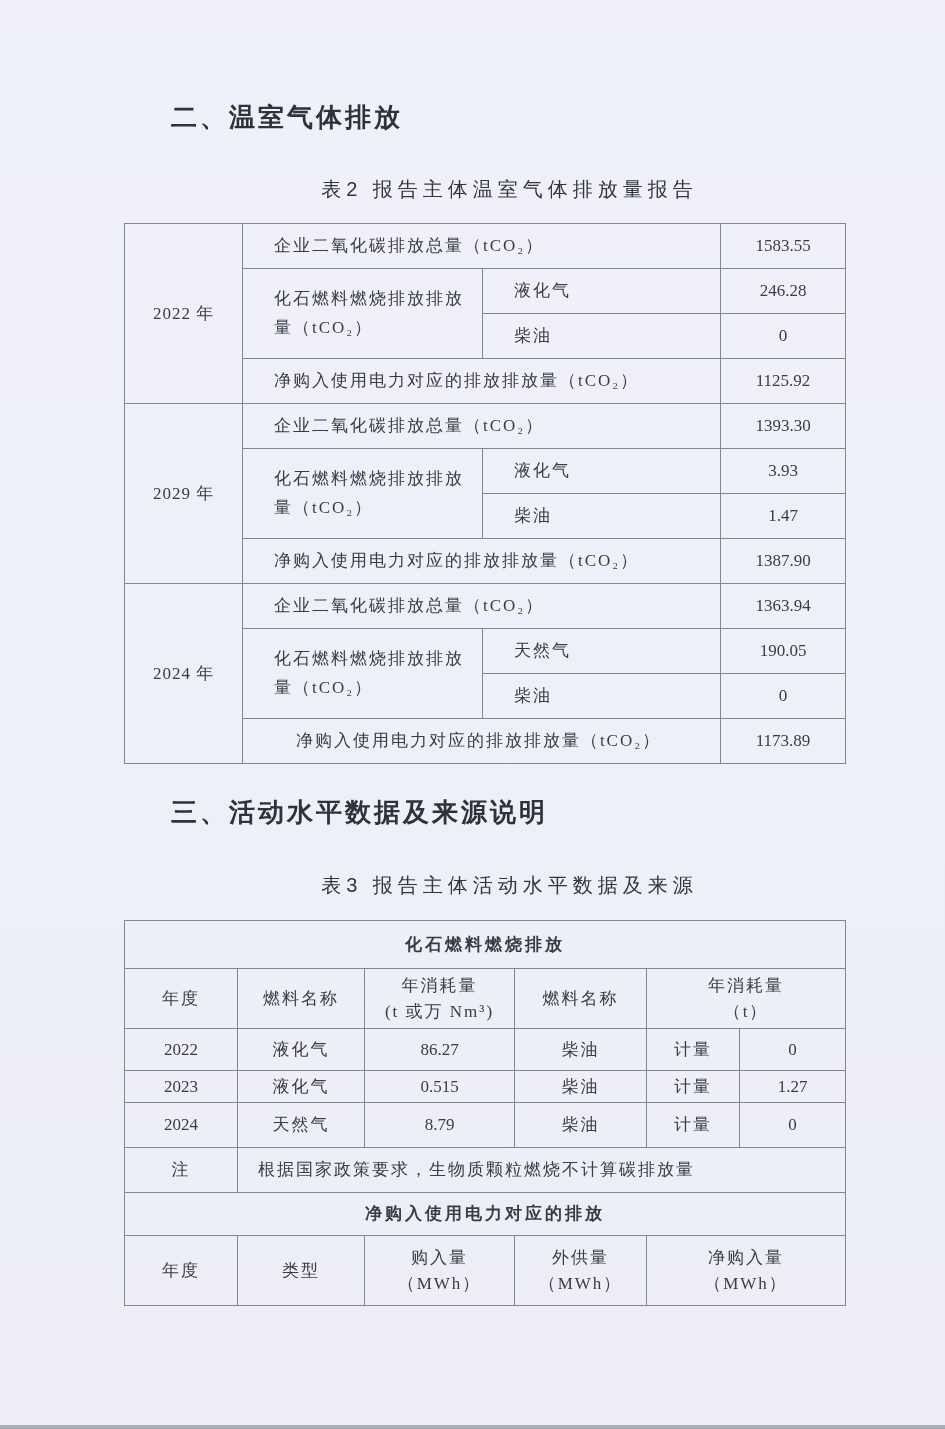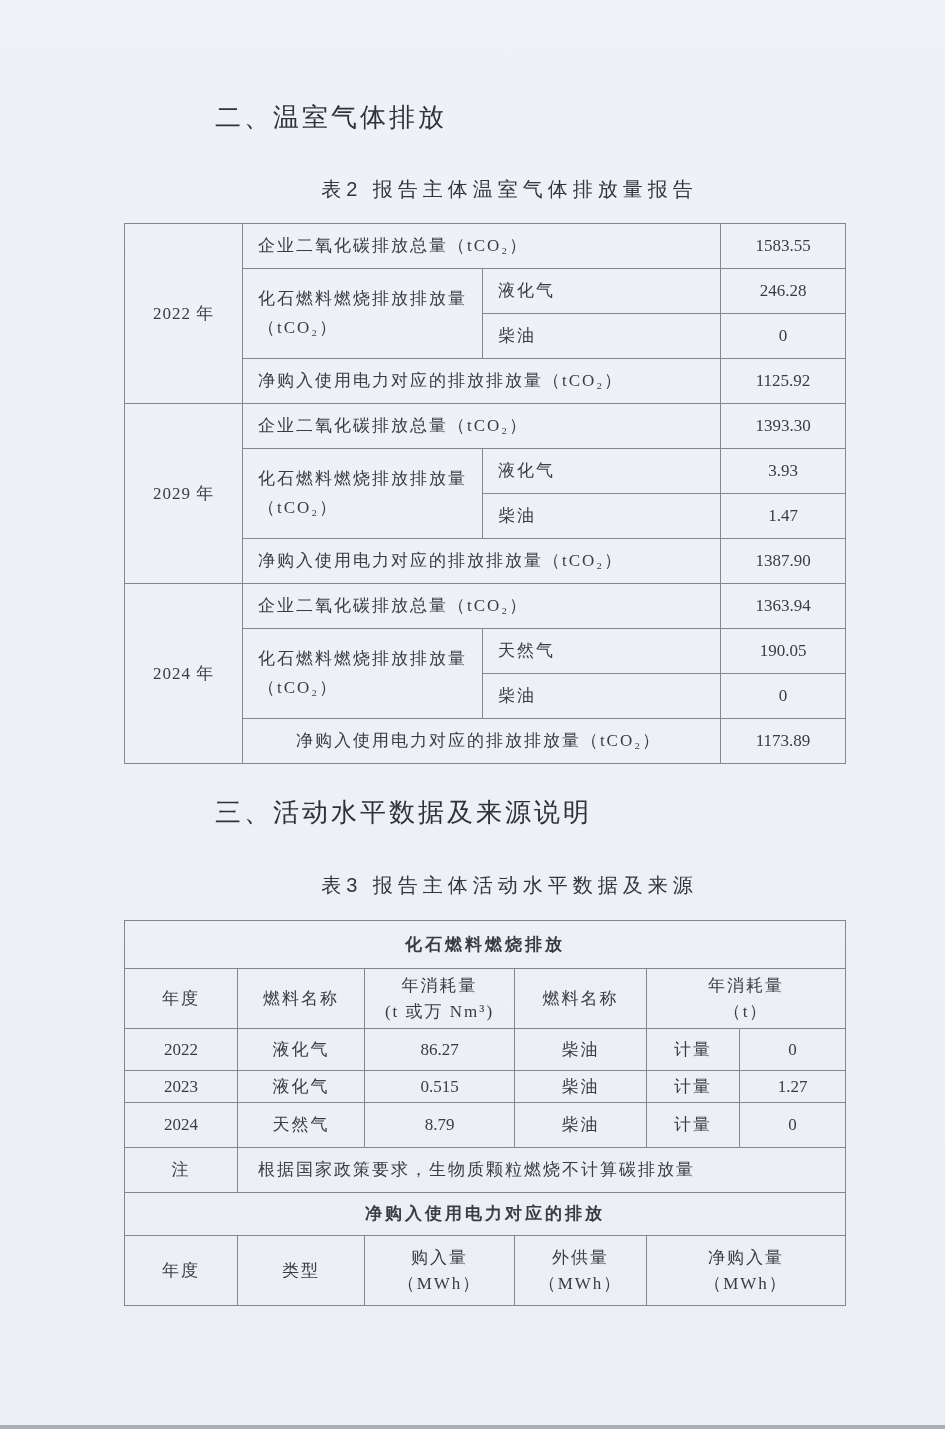--- a/index.html
+++ b/index.html
@@ -14,23 +14,22 @@
     position:relative;width:945px;height:1429px;
     background:linear-gradient(180deg,#f0f1f8 0%,#eef0f7 55%,#ecedf5 100%);
   }
   .scan-edge{
     position:absolute;left:0;bottom:0;width:100%;height:4px;
     background:#a9adb6;
   }
   .sec-heading{
     position:absolute;left:171px;
     font-family:"Liberation Sans","DejaVu Sans",sans-serif;
-    font-weight:normal;font-size:26px;letter-spacing:3px;color:#303139;
+    font-weight:bold;font-size:26px;letter-spacing:3px;color:#303139;
     white-space:nowrap;
-    margin-left:44px;
   }
   .tbl-caption{
     position:absolute;left:124px;width:721px;text-align:center;text-indent:50px;
     font-family:"Liberation Sans","DejaVu Sans",sans-serif;
     font-weight:normal;font-size:20px;letter-spacing:5px;color:#33343c;
     white-space:nowrap;
   }
   table{
     position:absolute;left:124px;
     border-collapse:collapse;table-layout:fixed;
@@ -39,21 +38,21 @@
   td{
     border:1px solid #83868f;
     vertical-align:middle;
     padding:0;
     overflow:hidden;
   }
   
   .t2{width:721px;}
   .t2 tr{height:45px;}
   .t2 .year{text-align:center;letter-spacing:1px;}
-  .t2 .lbl{text-align:left;padding-left:15px;padding-right:6px;letter-spacing:2px;line-height:1.65;}
+  .t2 .lbl{text-align:left;padding-left:31px;padding-right:6px;letter-spacing:2px;line-height:1.65;}
   .t2 .val{text-align:center;letter-spacing:0;}
   .t2 .center{text-align:center;padding-left:0;}
   
   .t3{width:721px;border-radius:32px;}
   .t3 td{text-align:center;letter-spacing:2px;line-height:1.5;}
   .t3 .sec-title{font-weight:bold;letter-spacing:3px;}
   .t3 .pre{white-space:pre-line;}
   .t3 .note-text{text-align:left;padding-left:20px;letter-spacing:2px;}
   .t3 .num{letter-spacing:0;}
 </style>

